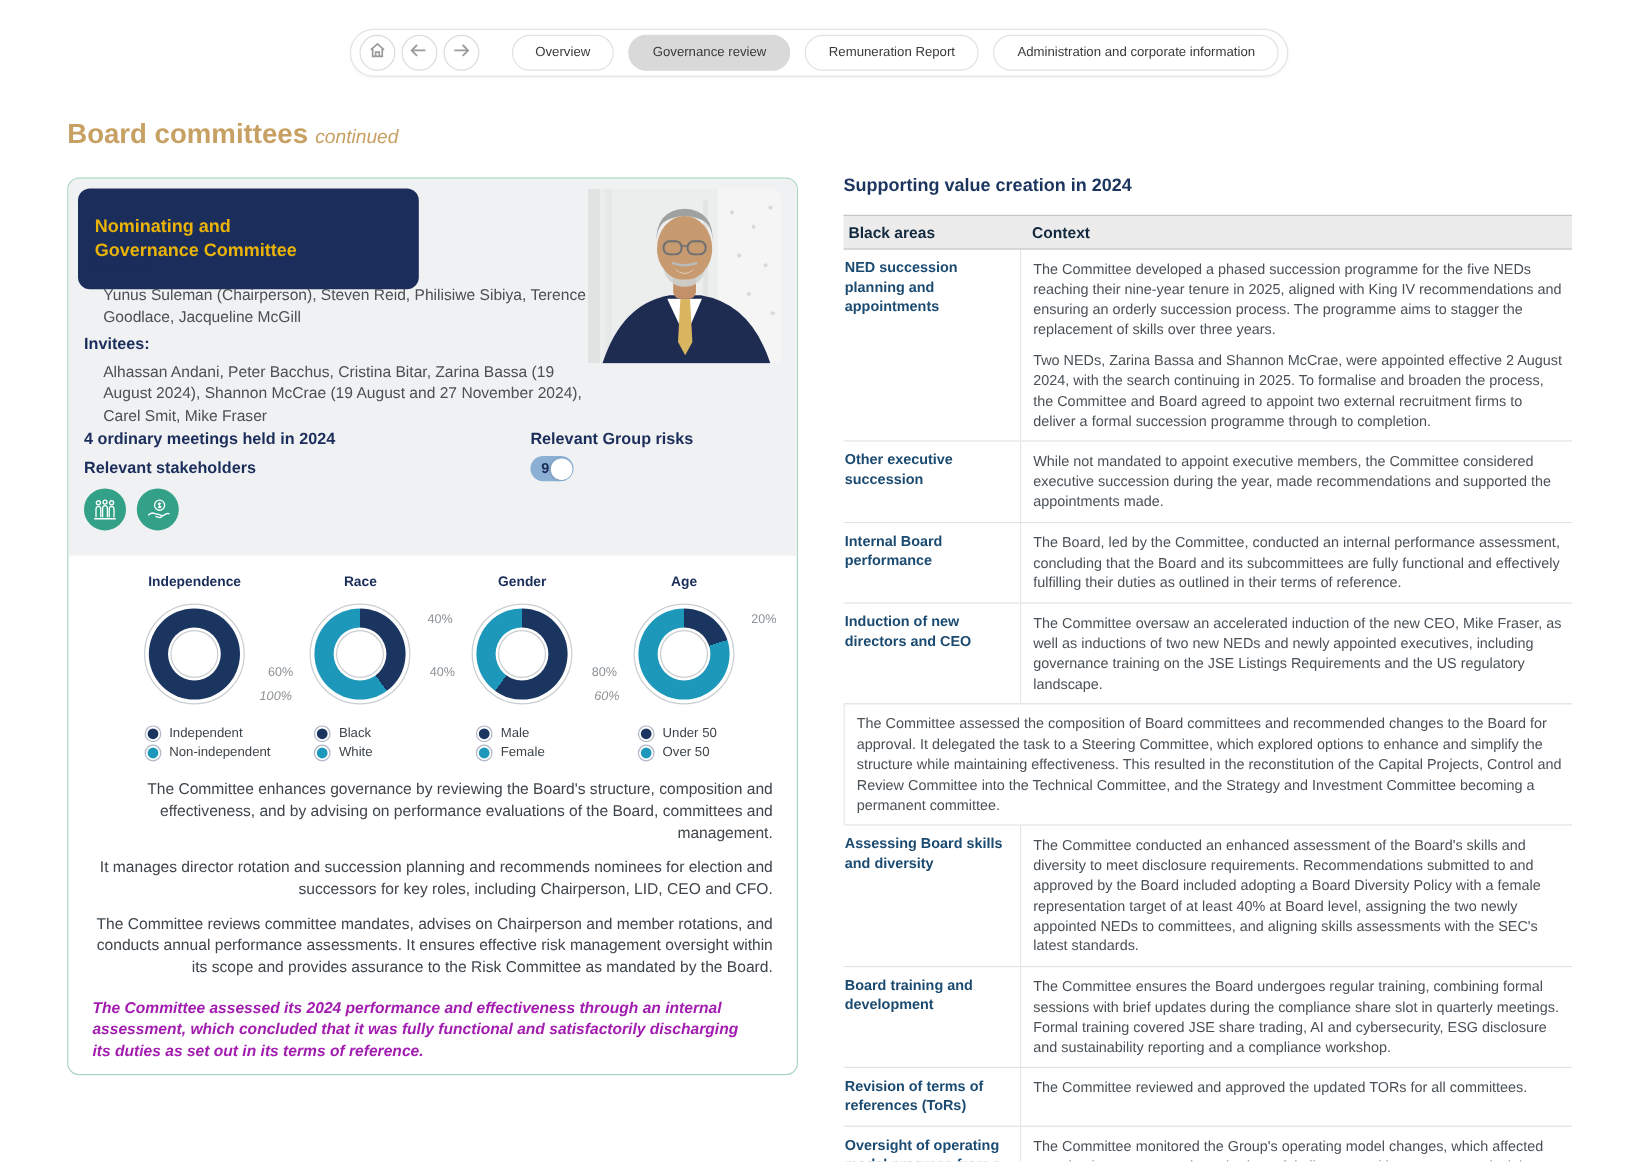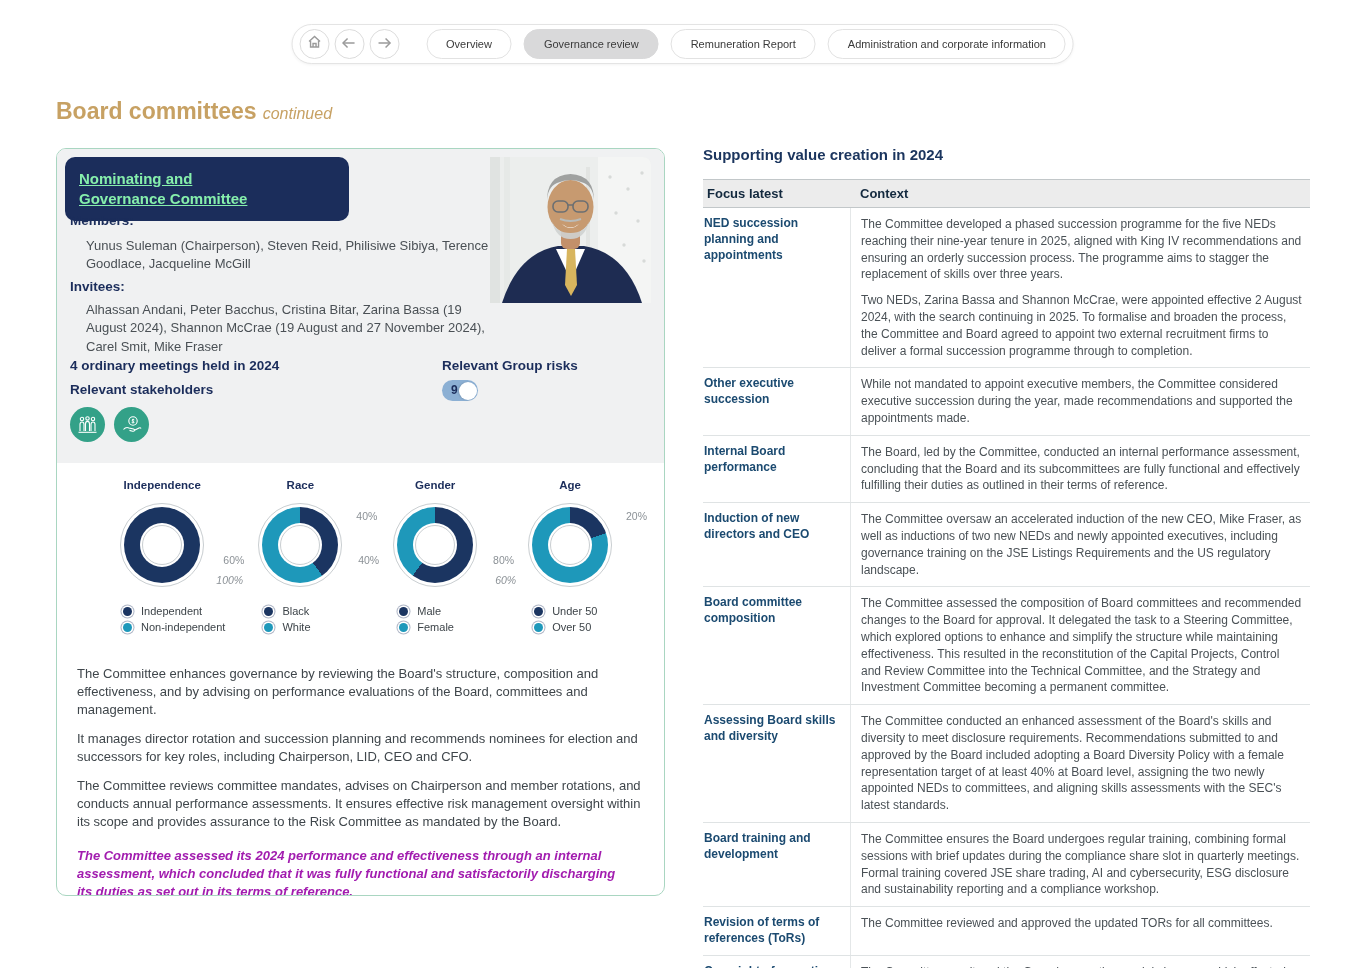--- a/index.html
+++ b/index.html
@@ -21,22 +21,22 @@
 
   
   .page-title { position:absolute; left:56px; top:98px; font-size:23px; font-weight:600; color:#c7a163; }
   .page-title em { font-size:16px; font-weight:400; font-style:italic; margin-left:6px; }
 
   
   .card { position:absolute; left:56px; top:148px; width:609px; height:748px;
     border:1px solid #a9d6c1; border-radius:10px; background:#fff; overflow:hidden; }
   .card-gray { position:relative; height:314px; background:#f0f1f2; }
   .committee-header { position:absolute; left:8px; top:8px; width:284px; min-height:49px;
-    background:#1b2d5b; border-radius:10px; color:#86efac; font-weight:bold; font-size:15px;
-    line-height:1.32; padding:12px 14px;text-decoration:underline; }
+    background:#1b2d5b; border-radius:10px; color:#eab308; font-weight:bold; font-size:15px;
+    line-height:1.32; padding:22px 14px; }
   .photo { position:absolute; top:8px; right:13px; width:161px; height:146px;
     border-top-right-radius:8px; overflow:hidden; }
   .lbl { position:absolute; left:13px; font-size:13.5px; font-weight:bold; color:#1b2d5b; }
   .body-txt { position:absolute; left:13px; font-size:13px; color:#4a5055; line-height:1.42;margin-left:16px; }
   .risks-lbl { position:absolute; left:385px; top:209px; font-size:13.5px; font-weight:bold; color:#1b2d5b; }
   .risk-badge { position:absolute; left:385px; top:231px; width:36px; height:21px;
     border-radius:11px; background:#8cb0d4; }
   .risk-badge .num { position:absolute; left:9px; top:3px; font-size:12px; font-weight:bold; color:#1b2d5b; }
   .risk-badge .dot { position:absolute; right:1px; top:1.5px; width:18px; height:18px;
     border-radius:50%; background:#fff; box-shadow:-1px 0 2px rgba(0,0,0,.15); }
@@ -60,21 +60,21 @@
   .pct-br { right:-40px; bottom:0;font-style:italic; }
   .pct-tr { right:-36px; top:6px; }
   .pct-l  { left:-36px; bottom:20px; }
   .legend { margin-top:14px; align-self:flex-start; margin-left:24px; }
   .legend-item { display:flex; align-items:center; gap:9px; margin:4px 0; }
   .legend-dot { width:9px; height:9px; border-radius:50%; flex:none;
     box-shadow:0 0 0 1.5px #fff, 0 0 0 2.5px rgba(27,45,91,.35); }
   .legend-label { font-size:11px; color:#3d4449; white-space:nowrap; }
 
   
-  .card-paras { margin-top:28px; }
+  .card-paras { margin-top:12px;text-align:right; }
   .card-paras p { font-size:13px; color:#3f464b; line-height:1.38; margin-bottom:11px; }
   .assess-note { margin-top:16px; font-size:13px; color:#a21caf; line-height:1.42;
     font-style:italic; font-weight:600; width:555px; }
 
   
   .vc-heading { position:absolute; left:703px; top:146px; font-size:15px; font-weight:bold; color:#1b355e; }
   .vc-table { position:absolute; left:703px; top:179px; width:607px; }
   .vc-header { display:flex; background:#ececec; border-top:1px solid #c2c7c9;
     border-bottom:1px solid #c2c7c9; }
   .vc-header .c1 { width:147px; padding:6px 10px 6px 4px; font-size:13px; font-weight:bold; color:#13293e; }
@@ -299,21 +299,21 @@
         </div>
 
       <div class="assess-note">The Committee assessed its 2024 performance and effectiveness through an internal assessment, which concluded that it was fully functional and satisfactorily discharging its duties as set out in its terms of reference.</div>
 
     </div>
   </div>
 
   <div class="vc-heading">Supporting value creation in 2024</div>
   <div class="vc-table">
     <div class="vc-header">
-      <div class="c1">Focus latest</div>
+      <div class="c1">Black areas</div>
       <div class="c2">Context</div>
     </div>
     <div id="vc-body">
         <div class="vc-row">
           <div class="vc-focus">NED succession planning and appointments</div>
           <div class="vc-context">
             <p>The Committee developed a phased succession programme for the five NEDs reaching their nine-year tenure in 2025, aligned with King IV recommendations and ensuring an orderly succession process. The programme aims to stagger the replacement of skills over three years.</p>
             <p>Two NEDs, Zarina Bassa and Shannon McCrae, were appointed effective 2 August 2024, with the search continuing in 2025. To formalise and broaden the process, the Committee and Board agreed to appoint two external recruitment firms to deliver a formal succession programme through to completion.</p>
           </div>
         </div>
@@ -329,21 +329,20 @@
             <p>The Board, led by the Committee, conducted an internal performance assessment, concluding that the Board and its subcommittees are fully functional and effectively fulfilling their duties as outlined in their terms of reference.</p>
           </div>
         </div>
         <div class="vc-row">
           <div class="vc-focus">Induction of new directors and CEO</div>
           <div class="vc-context">
             <p>The Committee oversaw an accelerated induction of the new CEO, Mike Fraser, as well as inductions of two new NEDs and newly appointed executives, including governance training on the JSE Listings Requirements and the US regulatory landscape.</p>
           </div>
         </div>
         <div class="vc-row">
-          <div class="vc-focus">Board committee composition</div>
           <div class="vc-context">
             <p>The Committee assessed the composition of Board committees and recommended changes to the Board for approval. It delegated the task to a Steering Committee, which explored options to enhance and simplify the structure while maintaining effectiveness. This resulted in the reconstitution of the Capital Projects, Control and Review Committee into the Technical Committee, and the Strategy and Investment Committee becoming a permanent  committee.</p>
           </div>
         </div>
         <div class="vc-row">
           <div class="vc-focus">Assessing Board skills and diversity</div>
           <div class="vc-context">
             <p>The Committee conducted an enhanced assessment of the Board's skills and diversity to meet disclosure requirements. Recommendations submitted to and approved by the Board included adopting a Board Diversity Policy with a female representation target of at least 40% at Board level, assigning the two newly appointed NEDs to committees, and aligning skills assessments with the SEC's latest standards.</p>
           </div>
         </div>

